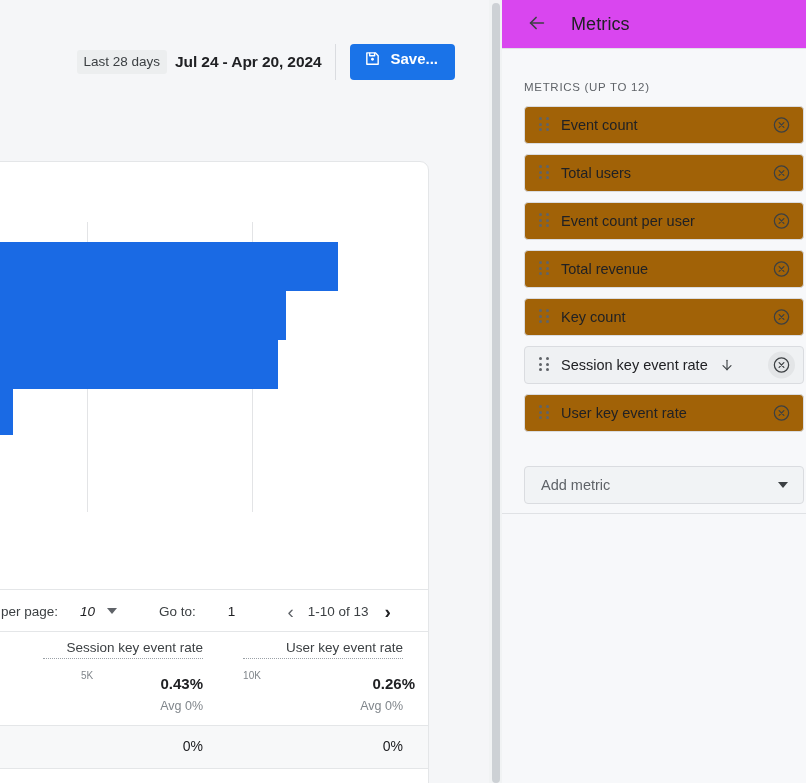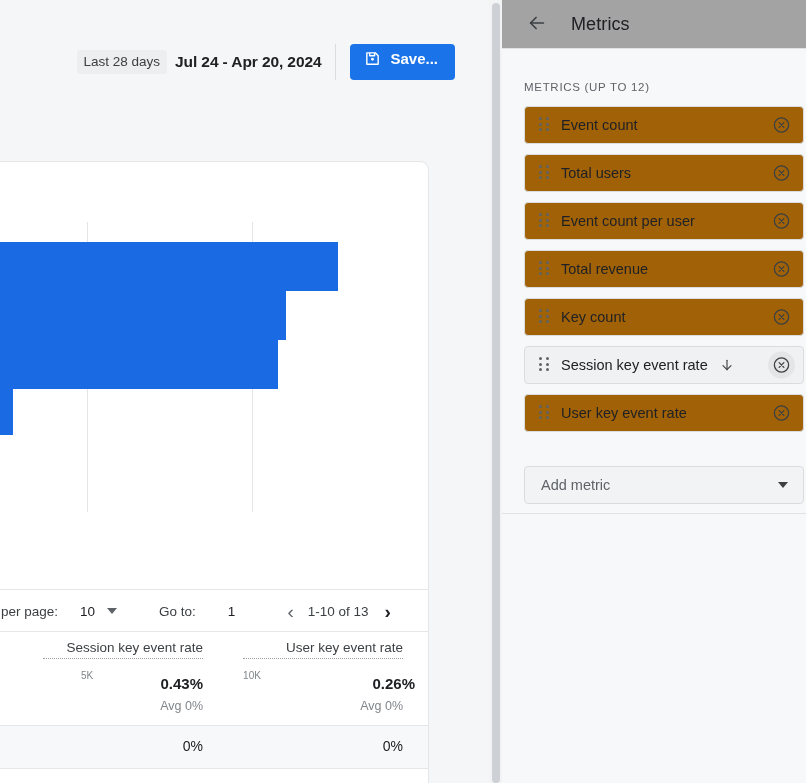--- a/index.html
+++ b/index.html
@@ -193,21 +193,21 @@
   
   .right-pane {
     position: absolute; left: 502px; top: 0;
     width: 304px; height: 783px;
     background: #f7f8fa;
   }
   .rp-header {
     position: absolute; left: 0; top: 0;
     width: 304px; height: 48px;
     display: flex; align-items: center;
-    background: #a3a3a3;
+    background: #d946ef;
   }
   .back-btn {
     margin-left: 22px;
     width: 26px; height: 26px;
     display: flex; align-items: center; justify-content: center;
     cursor: pointer;
     background: none; border: none;
   }
   .rp-title {
     margin-left: 21px;
@@ -343,21 +343,21 @@
         <div class="bar" style="left:0px; top:178px; width:367px;"></div>
         <div class="bar" style="left:0px; top:227px; width:102px; height:46px;"></div>
 
         <div class="xtick" style="left:176px;">5K</div>
         <div class="xtick" style="left:341px;">10K</div>
       </div>
 
       <div class="pager-sep"></div>
       <div class="pager">
         <span class="lbl" style="margin-left:90px;">per page:</span>
-        <span class="val" style="margin-left:22px;">10</span>
+        <span class="val" style="margin-left:22px;font-style:italic;">10</span>
         <span class="caret-dn" style="margin-left:12px;"></span>
         <span class="lbl" style="margin-left:42px;">Go to:</span>
         <span class="val" style="margin-left:32px;">1</span>
         <span class="chev" style="margin-left:52px;">‹</span>
         <span class="lbl" style="margin-left:14px;">1-10 of 13</span>
         <span class="chev dark" style="margin-left:16px;">›</span>
       </div>
 
       <div class="tbl-sep"></div>
 

